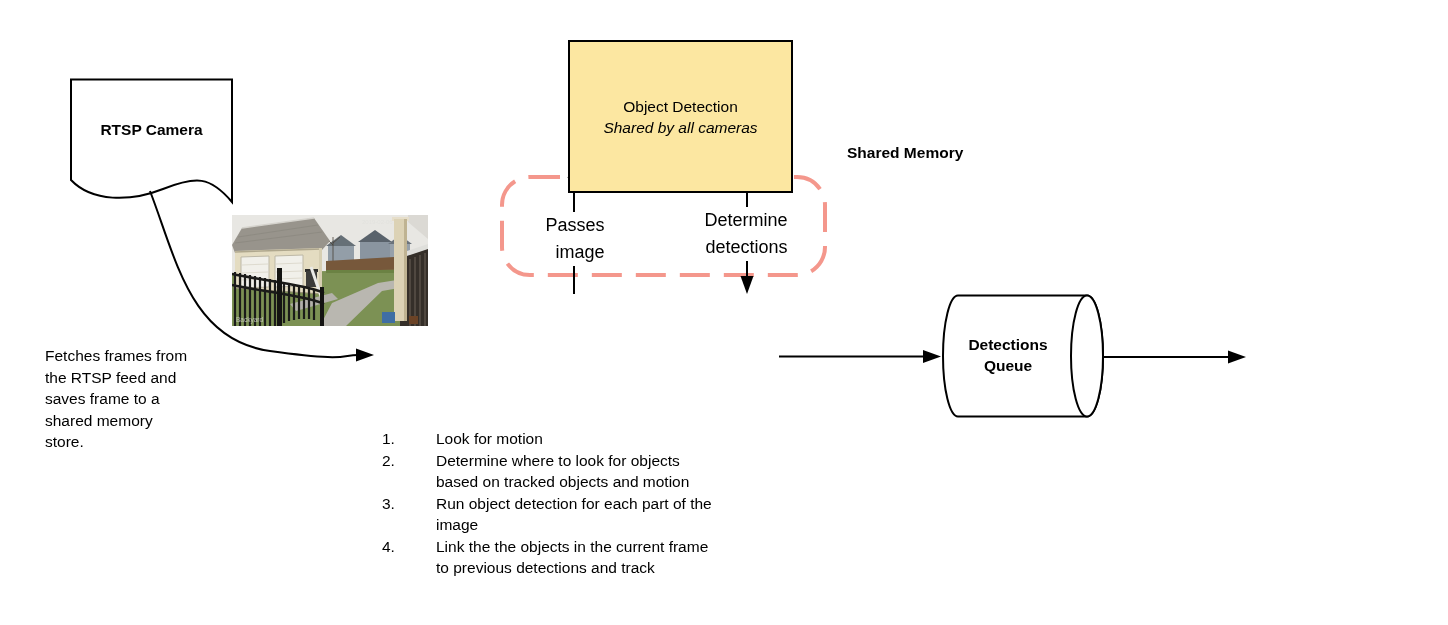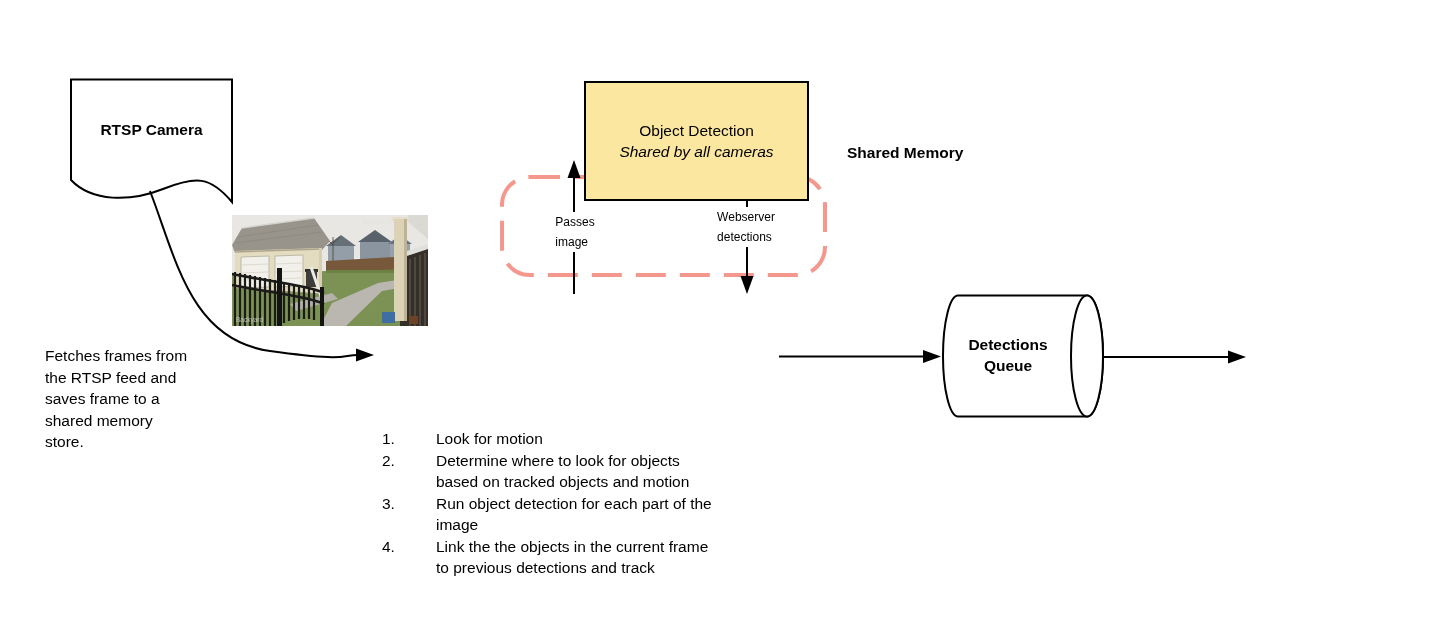--- a/index.html
+++ b/index.html
@@ -20,21 +20,21 @@
     border:2px solid var(--node-border,#000);
     display:flex; align-items:center; justify-content:center;
     text-align:center; font-size:15.5px; line-height:21px;
   }
   .shape-label {
     position:absolute; text-align:center; font-size:15.5px; line-height:21px;font-weight:bold;
   }
   .edge-label {
     position:absolute; transform:translateX(-50%);
     background:var(--background,#fff); padding:0 4px;
-    text-align:left; font-size:12px; line-height:20px;
+    text-align:right; font-size:18px; line-height:27px;
   }
   .preline { white-space:pre-line; }
   .italic  { font-style:italic; }
   .bold    { font-weight:bold; }
   .ann {
     position:absolute; font-size:15.5px; line-height:21.5px; white-space:pre-line;
   }
   .ann-tight { line-height:20.6px; }
   .steps { position:absolute; left:382px; top:428px; font-size:15.5px; line-height:21.5px; }
   .step  { display:flex; }
@@ -159,36 +159,36 @@
         <rect x="162" y="4" width="13" height="102" fill="#DCD2B5"></rect>
         <rect x="172" y="4" width="3" height="102" fill="#BFB392"></rect>
         <rect x="150" y="97" width="13" height="11" fill="#3F6EA4"></rect>
         <rect x="177" y="101" width="9" height="8" fill="#6B4326"></rect>
       </g>
       <text x="130" y="9" font-size="6" fill="#E0E0DC" opacity="0.75" font-family="Liberation Sans, sans-serif">2019-02-06</text>
       <text x="4" y="107" font-size="6.5" fill="#D8D8D4" opacity="0.8" font-family="Liberation Sans, sans-serif">Backyard</text>
     </svg>
   </div>
 
-  <div class="node" style="left:584px; top:40px; width:225px; height:120px;margin-top:41px;">
+  <div class="node" style="left:568px; top:40px; width:225px; height:153px;">
     <div>
       <div>Object Detection</div>
       <div class="italic">Shared by all cameras</div>
     </div>
   </div>
 
 
   <div class="shape-label" style="left:71px; top:119px; width:161px;">RTSP Camera</div>
 
   <div class="shape-label preline" style="left:943px; top:334px; width:130px;">Detections
 Queue</div>
 
   <div class="edge-label preline" style="left:575px; top:212px;">Passes
 image</div>
-  <div class="edge-label preline" style="left:746px; top:207px;">Webserver
+  <div class="edge-label preline" style="left:746px; top:207px;">Determine
 detections</div>
 
   <div class="ann bold" style="left:847px; top:142px;">Shared Memory</div>
 
   <div class="ann" style="left:45px; top:345px;">Fetches frames from
 the RTSP feed and
 saves frame to a
 shared memory
 store.</div>
 

